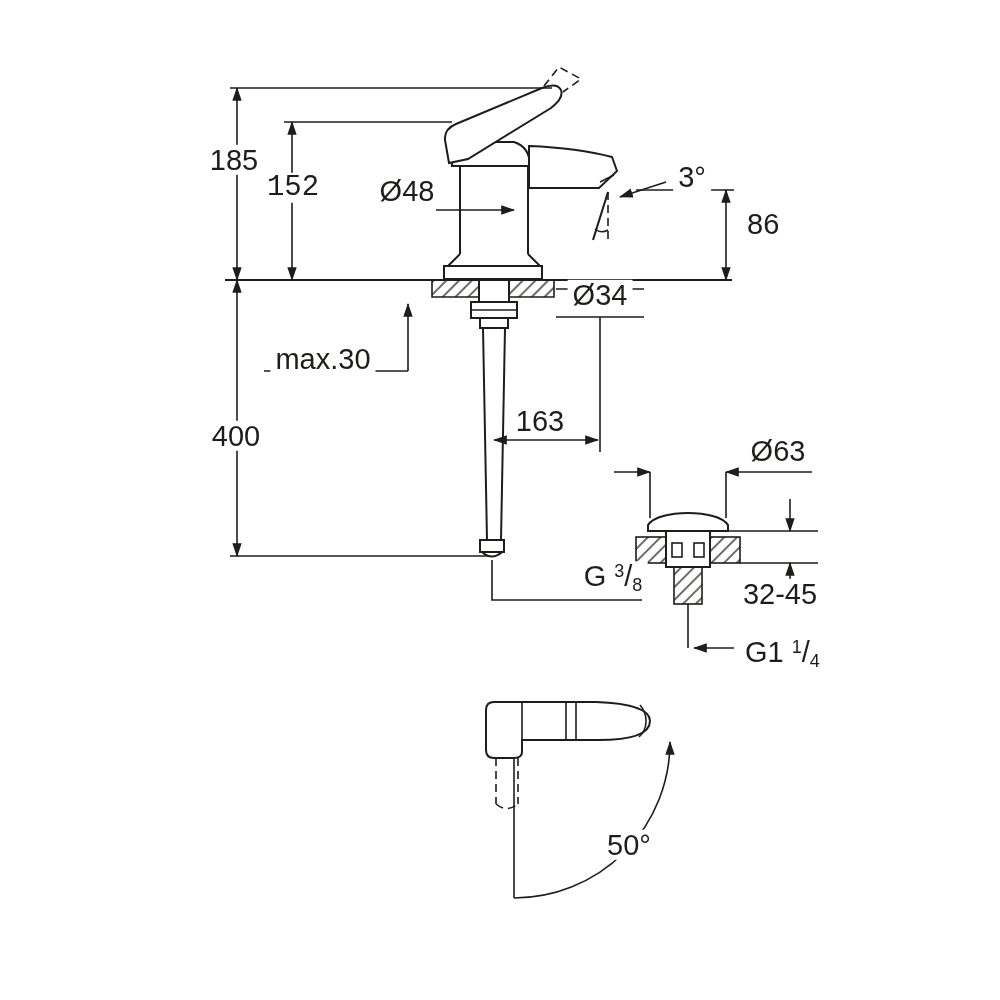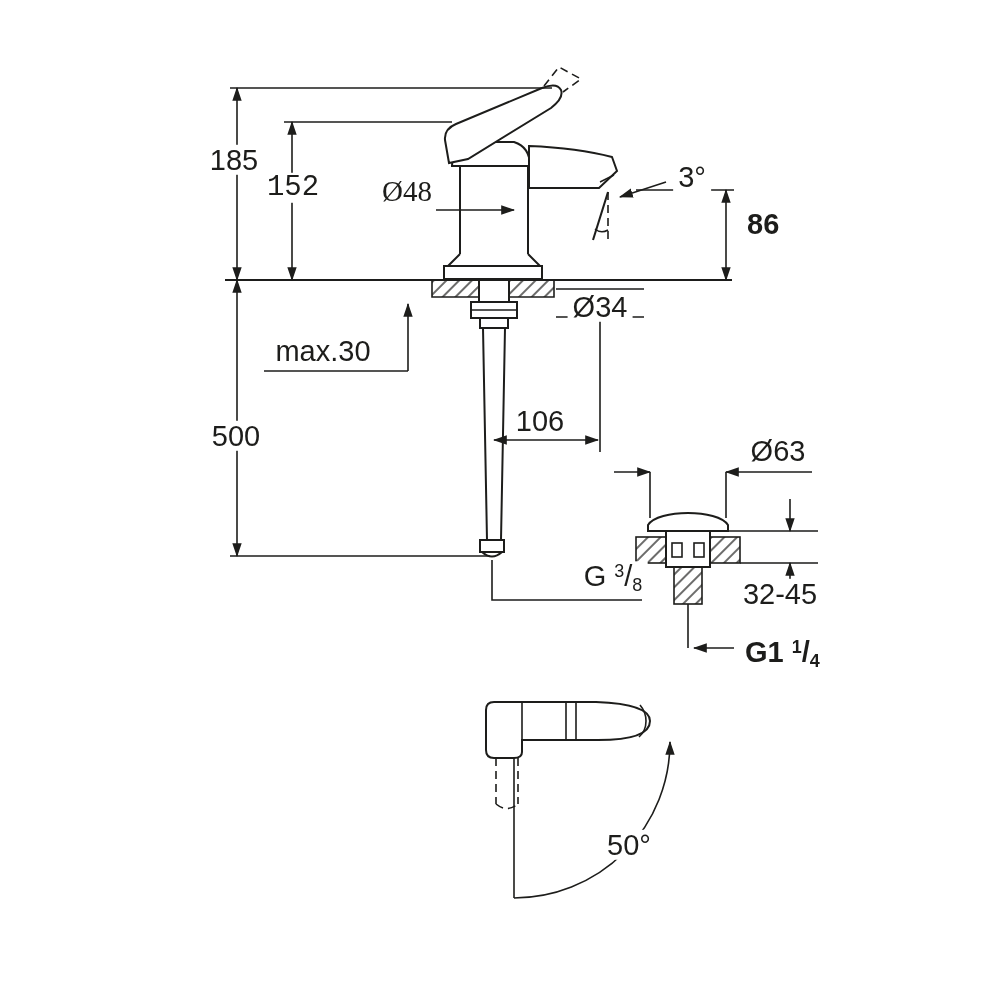--- a/index.html
+++ b/index.html
@@ -2,21 +2,21 @@
 <html><head>
 <meta charset="utf-8">
 <style>
   * { margin:0; padding:0; box-sizing:border-box; }
   html,body { width:1000px; height:1000px; background:#fff;
     font-family:"Liberation Sans","DejaVu Sans",sans-serif; color:#1d1d1b; }
   .stage { position:relative; width:1000px; height:1000px; background:#fff; overflow:hidden; }
   .stage > svg { position:absolute; left:0; top:0; }
   .lbl { position:absolute; transform:translate(-50%,-50%); background:#fff;
          padding:0 5px; font-size:29px; line-height:1.05; white-space:nowrap; }
-  .lbl.left { transform:translate(0,-50%);font-weight:bold; }
+  .lbl.left { transform:translate(0,-50%); }
   .frac sup { font-size:0.62em; vertical-align:0.5em; }
   .frac sub { font-size:0.62em; vertical-align:-0.25em; }
   
   .ln   { stroke:#1d1d1b; stroke-width:2;   fill:none; }
   .thin { stroke-width:1.4; }
   .dim  { stroke:#1d1d1b; stroke-width:1.6; fill:none; }
   .dash { stroke-dasharray:8 5; }
   .wf   { fill:#ffffff; }
   .hatched { stroke:#1d1d1b; stroke-width:1.6; }
 </style>
@@ -128,33 +128,33 @@
 
       <path class="dim thin" d="M688,604 V648"></path>
       <path class="dim" d="M734,648 H694" marker-end="url(#arr)"></path>
     </g>
   </svg>
 
   <div class="lbl" style="left:234px; top:160px;">185</div>
 
   <div class="lbl" style="left:293px; top:188px;font-family:Liberation Mono, monospace;">152</div>
 
-  <div class="lbl" style="left:407px; top:191px;font-family:Liberation Serif, serif;">Ø48</div>
+  <div class="lbl" style="left:407px; top:191px;">Ø48</div>
 
   <div class="lbl" style="left:692px; top:177px;">3°</div>
 
   <div class="lbl left" style="left:742px; top:224px;">86</div>
 
-  <div class="lbl" style="left:600px; top:307px;">Ø34</div>
+  <div class="lbl" style="left:600px; top:295px;">Ø34</div>
 
-  <div class="lbl" style="left:323px; top:351px;">max.30</div>
+  <div class="lbl" style="left:323px; top:359px;">max.30</div>
 
-  <div class="lbl" style="left:236px; top:436px;">500</div>
+  <div class="lbl" style="left:236px; top:436px;">400</div>
 
-  <div class="lbl" style="left:540px; top:421px;">106</div>
+  <div class="lbl" style="left:540px; top:421px;">163</div>
 
   <div class="lbl frac" style="left:567px; top:578px;margin-left:46px;"><span>G</span>&nbsp;<sup>3</sup><span>/</span><sub>8</sub></div>
 
   <div class="lbl" style="left:778px; top:451px;">Ø63</div>
 
   <div class="lbl" style="left:780px; top:546px;margin-top:48px;">32-45</div>
 
   <div class="lbl left frac" style="left:740px; top:654px;"><span>G1</span>&nbsp;<sup>1</sup><span>/</span><sub>4</sub></div>
 
   <div class="lbl" style="left:629px; top:845px;">50°</div>

